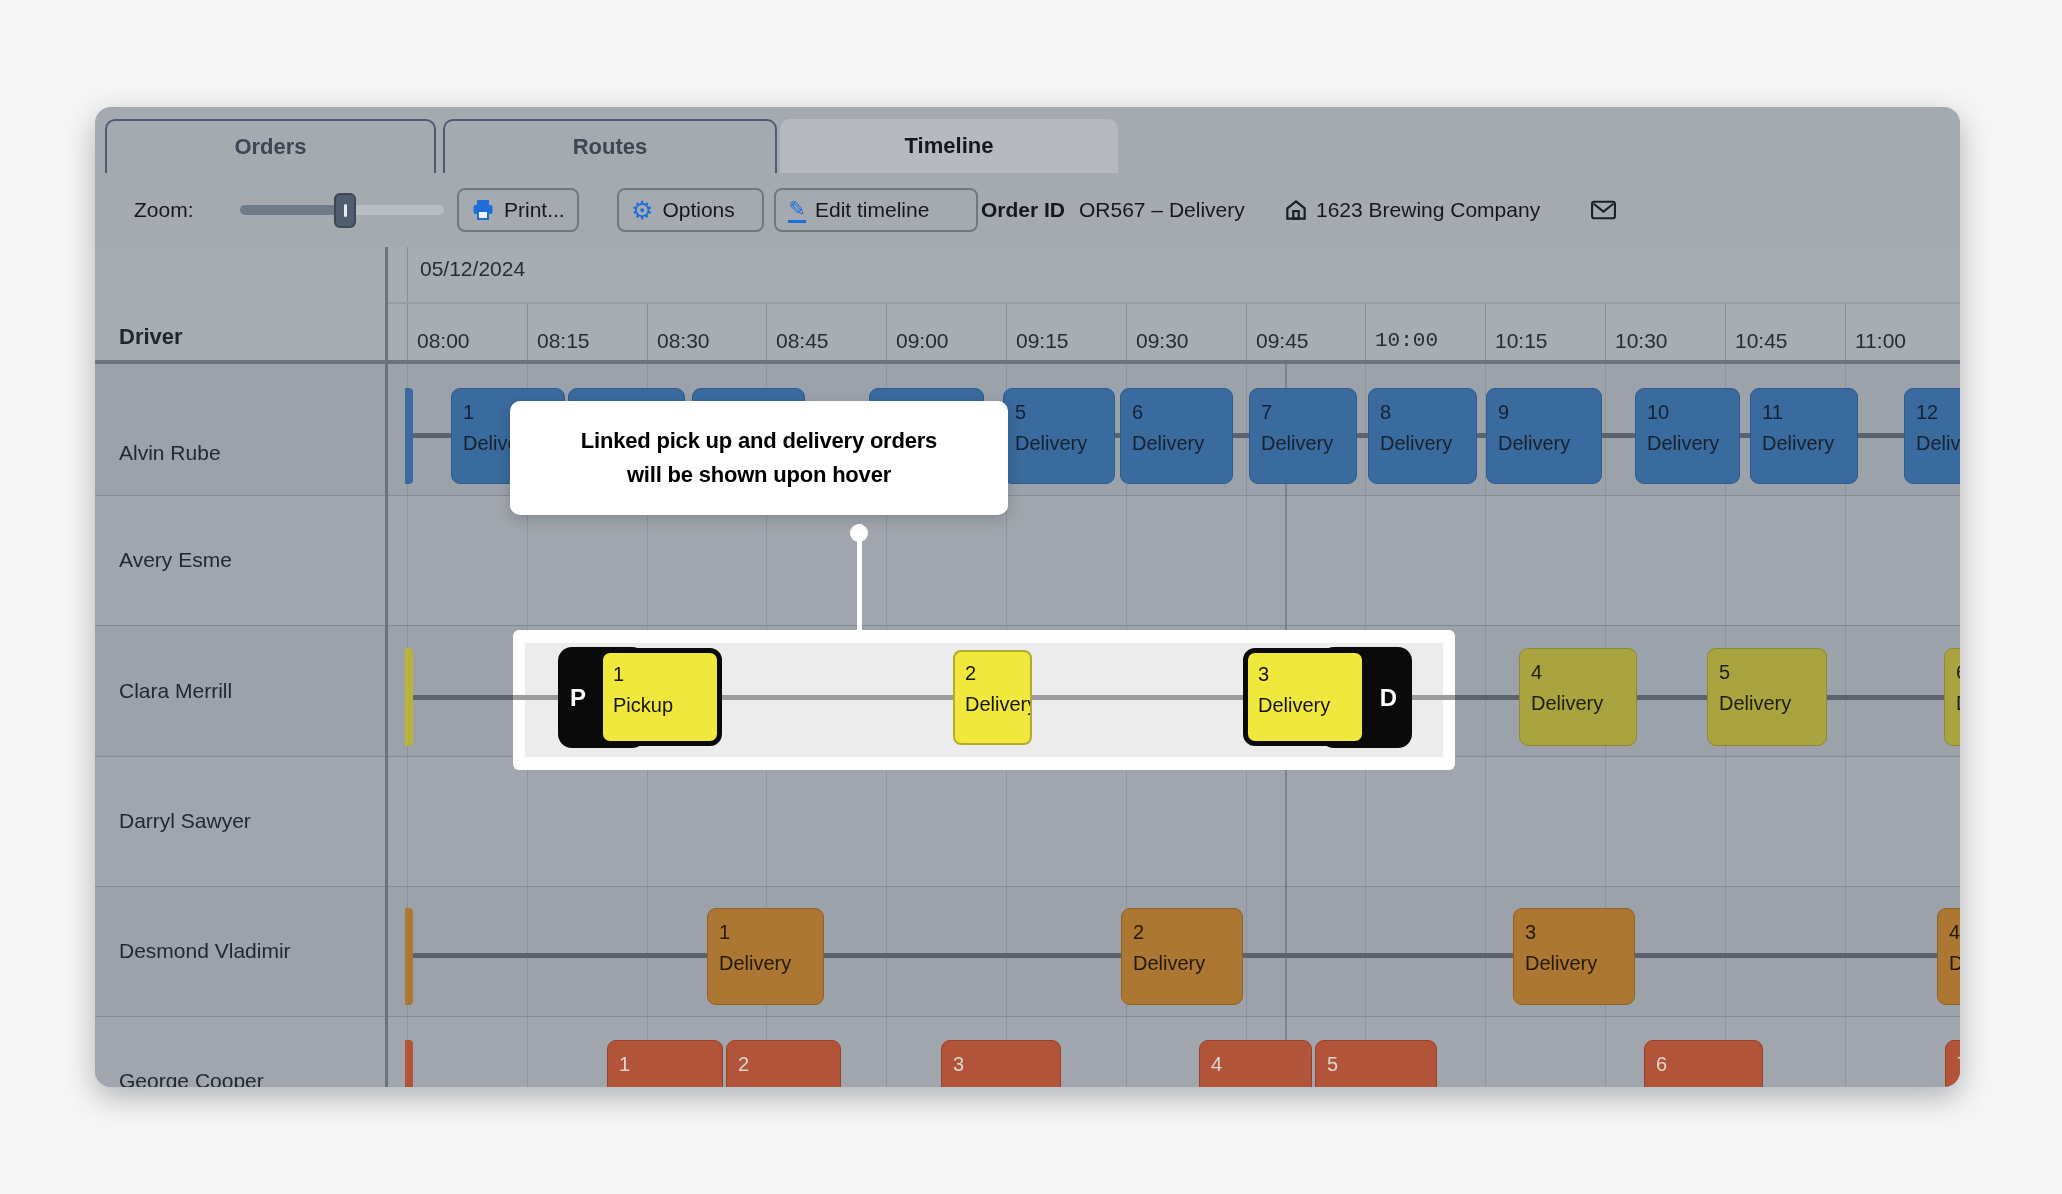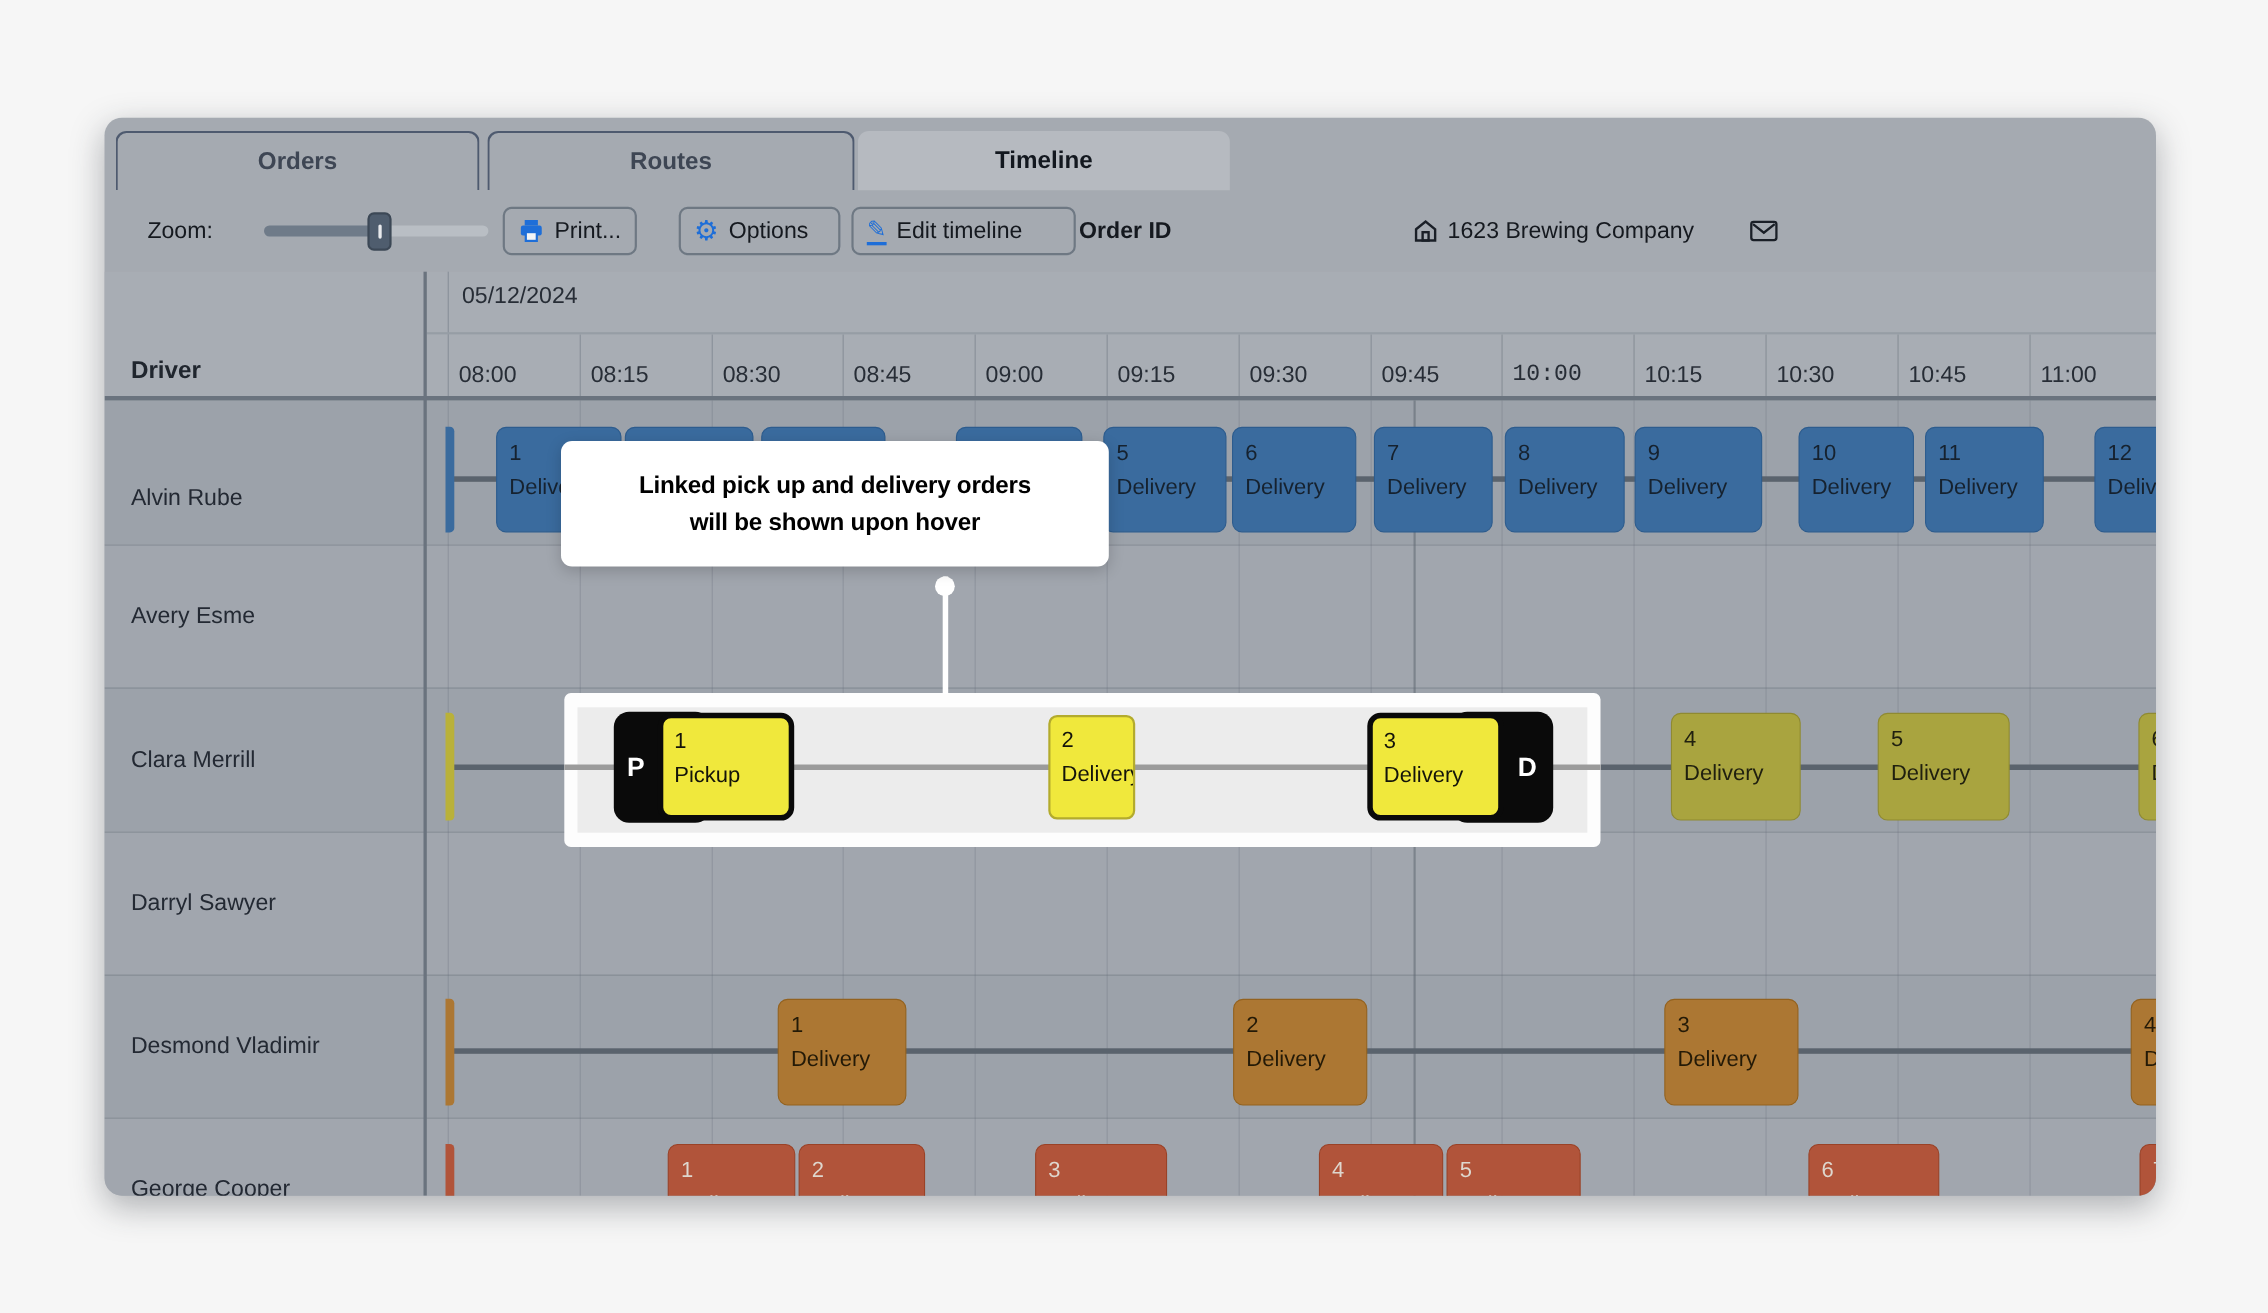--- a/index.html
+++ b/index.html
@@ -96,20 +96,21 @@
 
       <button class="tb-btn" style="left:667px;width:204px;">
         <span style="display:flex;flex-direction:column;align-items:center;">
           <span class="blue-ic" style="font-size:21px;">✎</span>
           <span style="width:18px;height:3px;background:#1e6ed8;margin-top:1px;"></span>
         </span>
         <span>Edit timeline</span>
       </button>
 
       <div class="tb-text" style="left:874px;font-weight:bold;">Order ID</div>
+      <div class="tb-text" style="left:972px;">OR567 – Delivery</div>
 
       <div class="tb-text" style="left:1176px;">
         <svg class="ic-svg" width="26" height="26" viewBox="0 0 24 24" fill="none" stroke="#1a1f27" stroke-width="2">
           <path d="M4 10.5 L12 4 L20 10.5 V20 H4 Z"></path>
           <rect x="9.5" y="13" width="5" height="7"></rect>
         </svg>
       </div>
       <div class="tb-text" style="left:1209px;">1623 Brewing Company</div>
 
       <div class="tb-text" style="left:1483px;">

